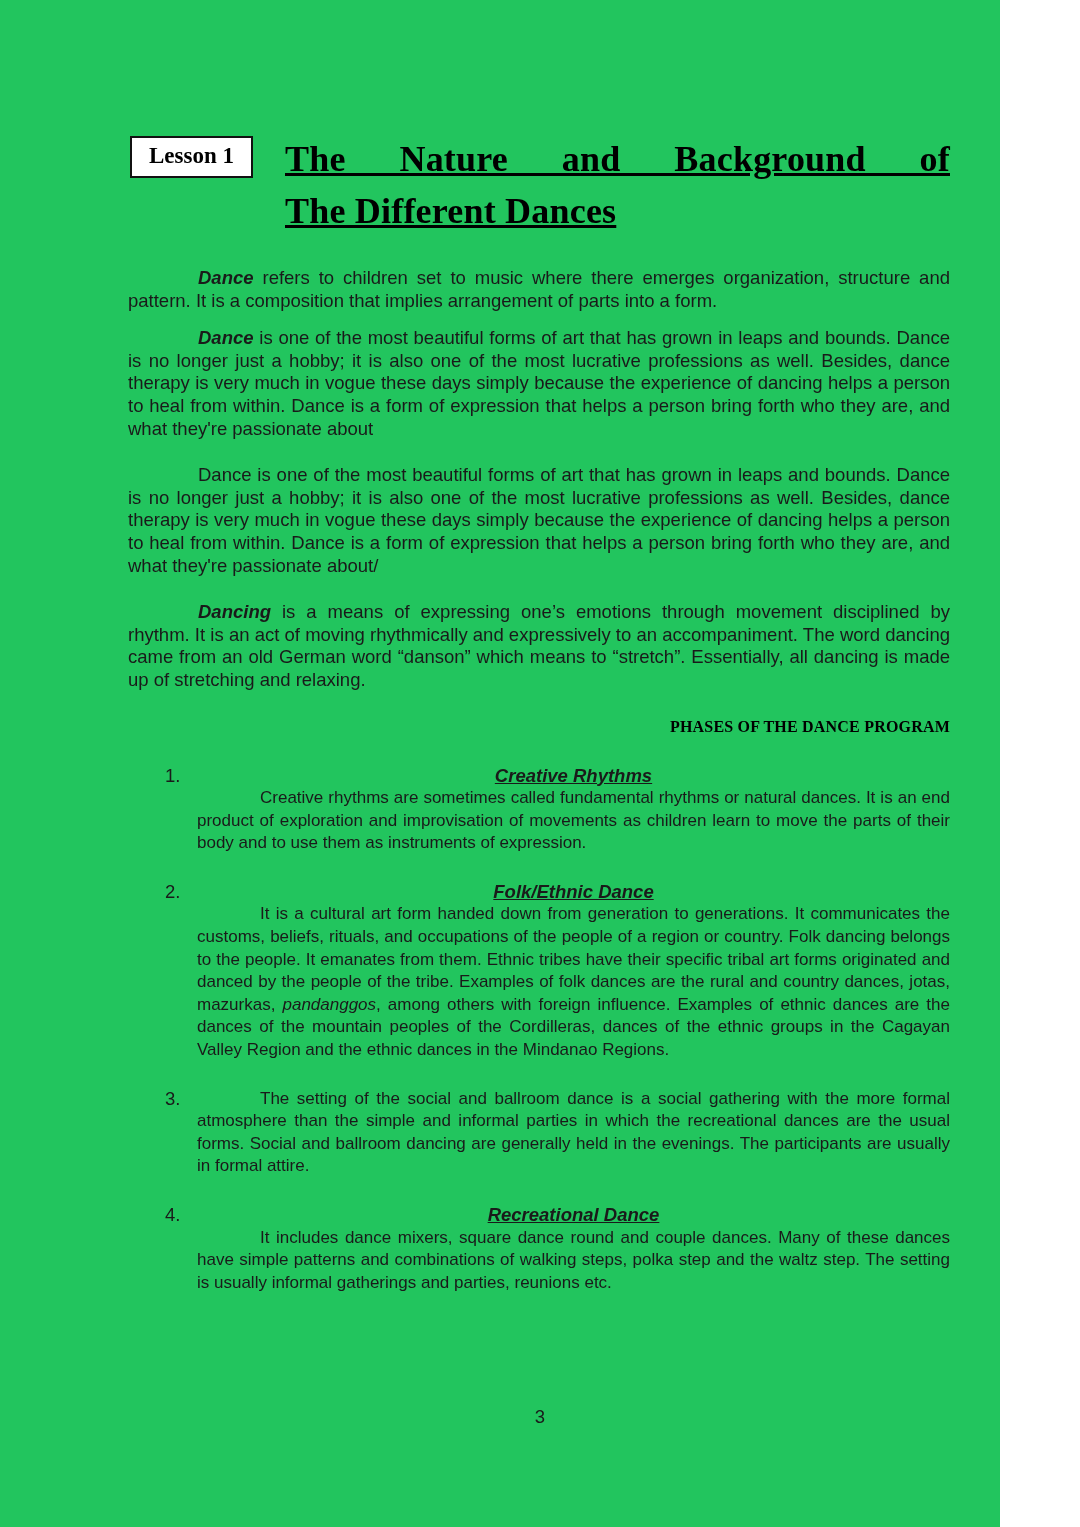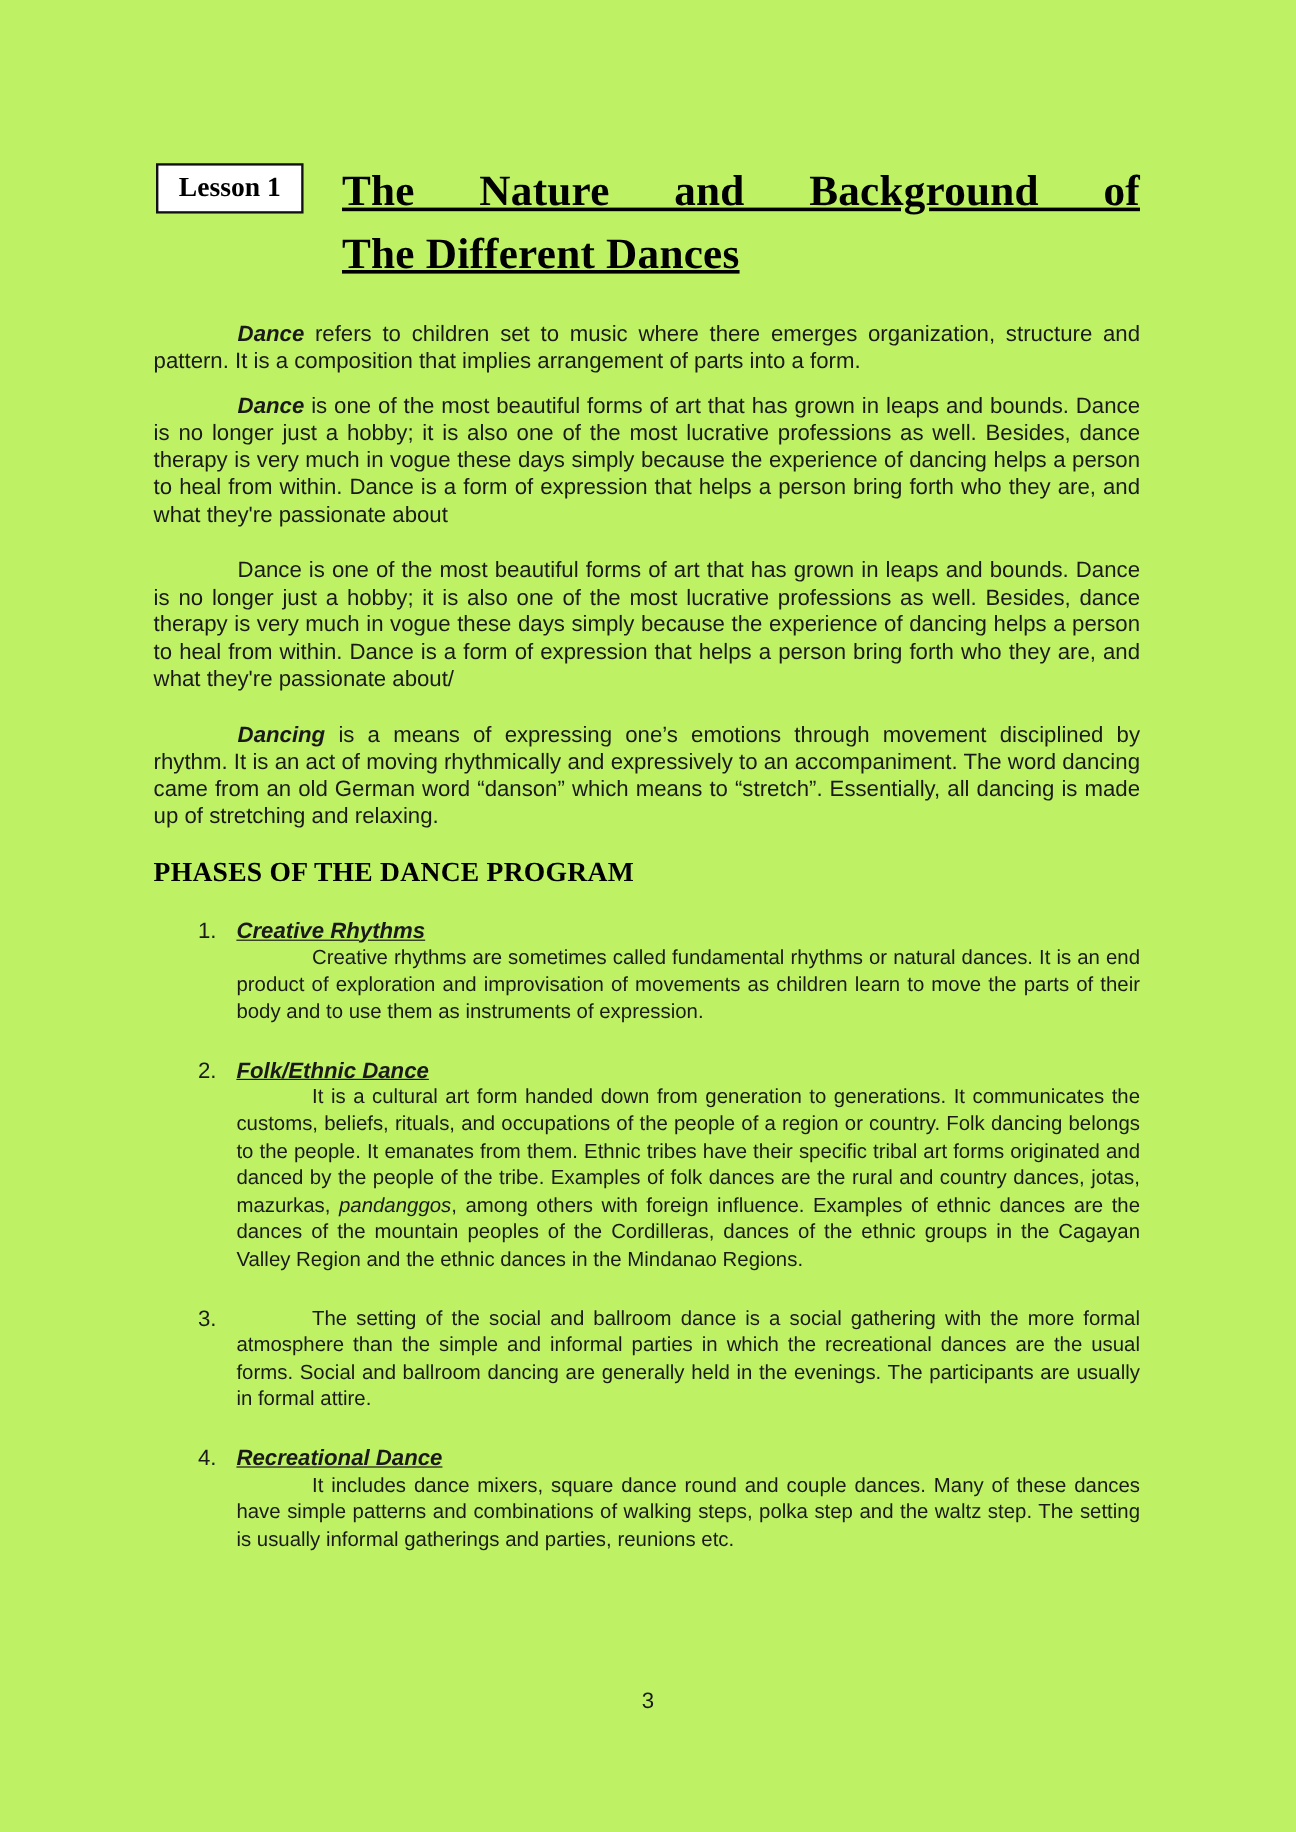--- a/index.html
+++ b/index.html
@@ -2,23 +2,23 @@
 <html><head>
 <meta charset="utf-8">
 <style>
   html, body {
     margin: 0;
     padding: 0;
     background: #ffffff;
   }
   .page {
     position: relative;
-    width: 1080px;
+    width: 1000px;
     height: 1527px;
-    background: #bef264;
+    background: #22c55e;
     color: #1a1a1a;
     font-family: "Liberation Sans", sans-serif;
     overflow: hidden;
   }
   .content {
     position: absolute;
     left: 128px;
     top: 0;
     width: 822px;
   }
@@ -70,24 +70,25 @@
   .para.gap-lg { margin-bottom: 24px; }
   .lead {
     font-weight: bold;
     font-style: italic;
   }
   
   .section-heading {
     margin: 22px 0 25px 0;
     font-family: "Liberation Serif", serif;
     font-weight: bold;
-    font-size: 23px;
+    font-size: 16px;
     line-height: 26px;
     color: #000;
     letter-spacing: 0.2px;
+    text-align: right;
   }
   
   .list-item {
     position: relative;
     margin-bottom: 26px;
   }
   .item-number {
     position: absolute;
     left: 37px;
     top: 0;
@@ -96,20 +97,21 @@
   }
   .item-content {
     margin-left: 69px;
   }
   .item-title {
     font-size: 18.5px;
     line-height: 22.6px;
     font-weight: bold;
     font-style: italic;
     text-decoration: underline;
+    text-align: center;
   }
   .item-body {
     margin: 0;
     font-size: 17px;
     line-height: 22.6px;
     text-align: justify;
     text-indent: 63px;
   }
   .inline-italic { font-style: italic; }
   

